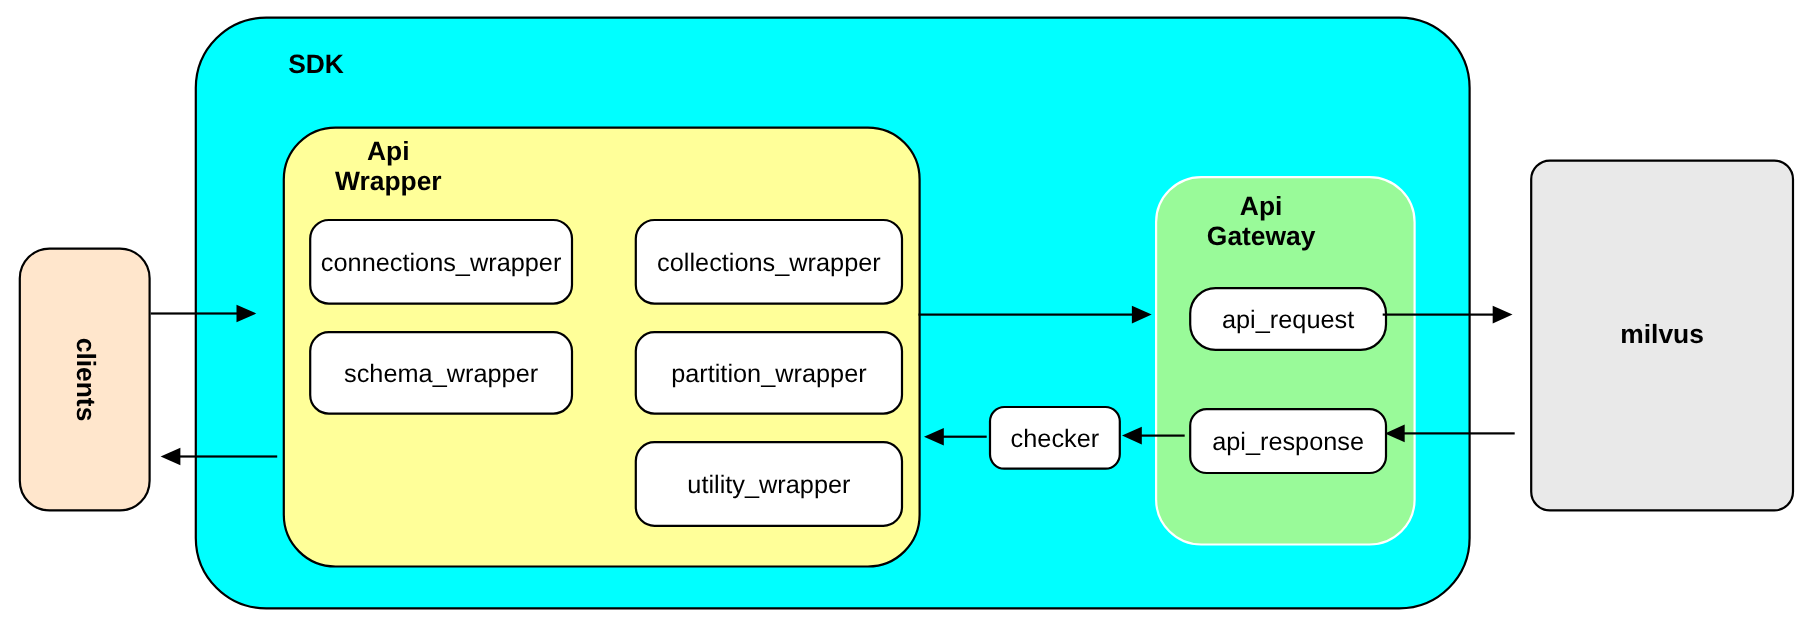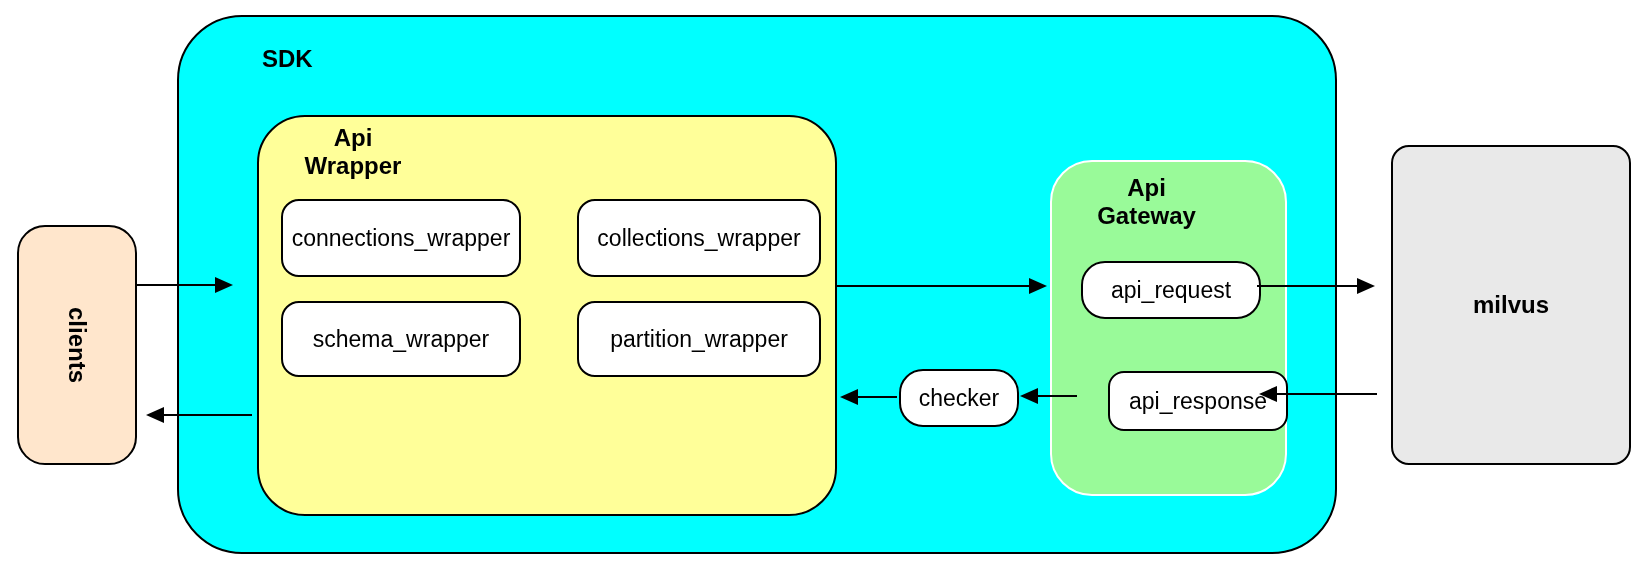--- a/index.html
+++ b/index.html
@@ -48,21 +48,21 @@
   
   #api-wrapper { left:78px; top:98px; width:580px; height:401px; border-radius:48px; background:#FFFF99; }
   #api-wrapper > .container-label { left:10px; top:7px; width:112px; }
   .wrapper-box { background:#ffffff; border-radius:18px; height:78px; }
   .wb-c1 { left:22px;  width:240px; }
   .wb-c2 { left:318px; width:244px; }
   .wb-r1 { top:82px; }
   .wb-r2 { top:184px; height:76px; }
   .wb-r3 { top:284px; }
   
-  #checker { left:720px; top:352px; width:120px; height:58px; border-radius:24px; background:#ffffff; }
+  #checker { left:720px; top:352px; width:120px; height:58px; border-radius:14px; background:#ffffff; }
   
   #api-gateway { left:871px; top:143px; width:237px; height:336px; border-radius:42px; background:#99FA99; border:2px solid #ffffff; }
   #api-gateway > .container-label { left:14px; top:12px; width:105px; }
   #api-request  { left:29px; top:99px;  width:180px; height:58px; border-radius:24px; background:#ffffff; }
   #api-response { left:29px; top:209px; width:180px; height:60px; border-radius:16px; background:#ffffff; }
   
   #milvus { left:1377px; top:145px; width:240px; height:320px; border-radius:18px; background:#E9E9E9;margin-left:14px; }
   #milvus .node-label { font-weight:bold; font-size:24px; }
   
   .arrow { position:absolute; height:0; }
@@ -98,33 +98,36 @@
       </div>
       <div class="node wrapper-box wb-c2 wb-r1">
         <span class="node-label">collections_wrapper</span>
       </div>
       <div class="node wrapper-box wb-c1 wb-r2">
         <span class="node-label">schema_wrapper</span>
       </div>
       <div class="node wrapper-box wb-c2 wb-r2">
         <span class="node-label">partition_wrapper</span>
       </div>
+      <div class="node wrapper-box wb-c2 wb-r3">
+        <span class="node-label">utility_wrapper</span>
+      </div>
     </div>
 
     <div class="node" id="checker" style="background: rgb(255, 255, 255);">
       <span class="node-label">checker</span>
     </div>
 
     <div class="node" id="api-gateway" style="background: rgb(153, 250, 153);">
       <div class="container-label">Api
 Gateway</div>
       <div class="node" id="api-request" style="background: rgb(255, 255, 255);">
         <span class="node-label">api_request</span>
       </div>
-      <div class="node" id="api-response" style="background: rgb(255, 255, 255); margin-left: 27px;">
+      <div class="node" id="api-response" style="background: rgb(255, 255, 255);">
         <span class="node-label">api_response</span>
       </div>
     </div>
   </div>
 
   <div class="node" id="milvus" style="background: rgb(233, 233, 233);">
     <span class="node-label">milvus</span>
   </div>
 
   <div class="arrow right" style="left:137px; top:285px; width:96px;">

